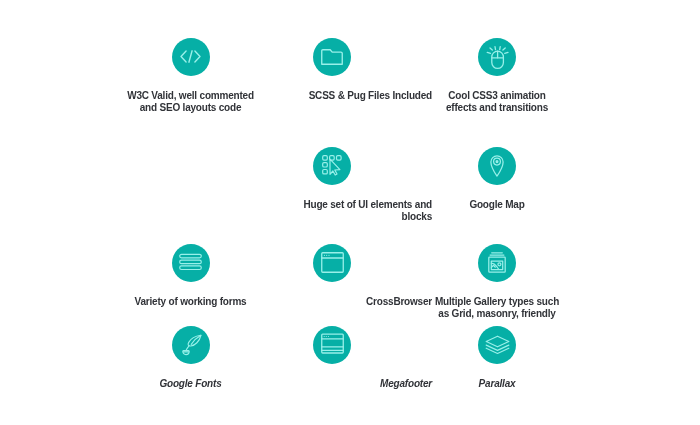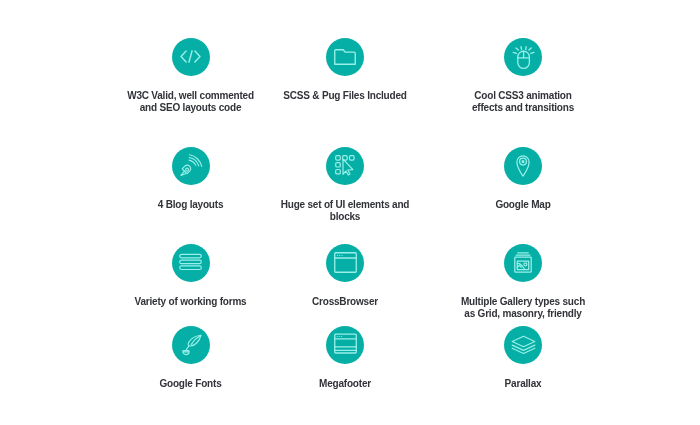--- a/index.html
+++ b/index.html
@@ -44,26 +44,26 @@
   }
   .feature-label {
     font-size: 10px;
     font-weight: bold;
     color: #313338;
     line-height: 12px;
     letter-spacing: -0.2px;
     margin-top: 14px;
   }
   .col-1 { left: 90.5px; }
-  .col-2 { left: 245px; }
-  .col-3 { left: 423px; }
+  .col-2 { left: 232px; text-align: right; }
+  .col-3 { left: 397px; }
   .row-1 { top: 37.5px; }
   .row-2 { top: 146.5px; }
   .row-3 { top: 243.5px; }
-  .row-4 { top: 325.5px; }
+  .row-4 { top: 325.5px; font-style: italic; }
 </style>
 </head>
 <body>
 
 <div class="features">
 
   <div class="feature col-1 row-1">
     <div class="icon-circle">
       <svg width="21" height="13" viewBox="0 0 21 13" fill="none" stroke="currentColor" stroke-width="1.4" stroke-linecap="round" stroke-linejoin="round">
         <polyline points="6.1,1.1 1,6.5 6.1,11.9"></polyline>
@@ -101,35 +101,20 @@
         <line x1="22.0" y1="7.4" x2="18.7" y2="8.3"></line>
         <line x1="14.2" y1="1.7" x2="13.7" y2="4.7"></line>
       </svg>
     </div>
     <div class="feature-label">
       <div>Cool CSS3 animation</div>
       <div>effects and transitions</div>
     </div>
   </div>
 
-  <div class="feature col-1 row-2">
-    <div class="icon-circle">
-      <svg width="22" height="22" viewBox="0 0 22 22" fill="none" stroke="currentColor" stroke-width="1.15" stroke-linecap="round" stroke-linejoin="round">
-        <path d="M9.65 11.2 a3.45 3.45 0 0 1 0 4.88 l-2.59 2.59 -2.44 -2.44 -2.44 -2.44 2.59 -2.59 a3.45 3.45 0 0 1 4.88 0 Z"></path>
-        <circle cx="7.06" cy="14.6" r="1.45"></circle>
-        <path d="M4.3 16.4 L0.9 20.4 L5.6 18.7"></path>
-        <path d="M9.08 5.11 A9.7 9.7 0 0 1 15.78 10.35"></path>
-        <path d="M9.20 2.49 A12.3 12.3 0 0 1 18.76 10.80"></path>
-        <path d="M9.41 -0.22 A15.0 15.0 0 0 1 21.73 11.48"></path>
-      </svg>
-    </div>
-    <div class="feature-label">
-      <div>4 Blog layouts</div>
-    </div>
-  </div>
 
   <div class="feature col-3 row-2">
     <div class="icon-circle">
       <svg width="14" height="23" viewBox="0 0 14 23" fill="none" stroke="currentColor" stroke-width="1.25" stroke-linecap="round" stroke-linejoin="round">
         <path d="M7 22.1 C7 22.1 13.1 13.2 13.1 7.9 A6.1 6.1 0 1 0 0.9 7.9 C0.9 13.2 7 22.1 7 22.1 Z"></path>
         <circle cx="7" cy="7.6" r="3.4"></circle>
         <circle cx="7" cy="7.6" r="0.9" fill="currentColor"></circle>
       </svg>
     </div>
     <div class="feature-label">

